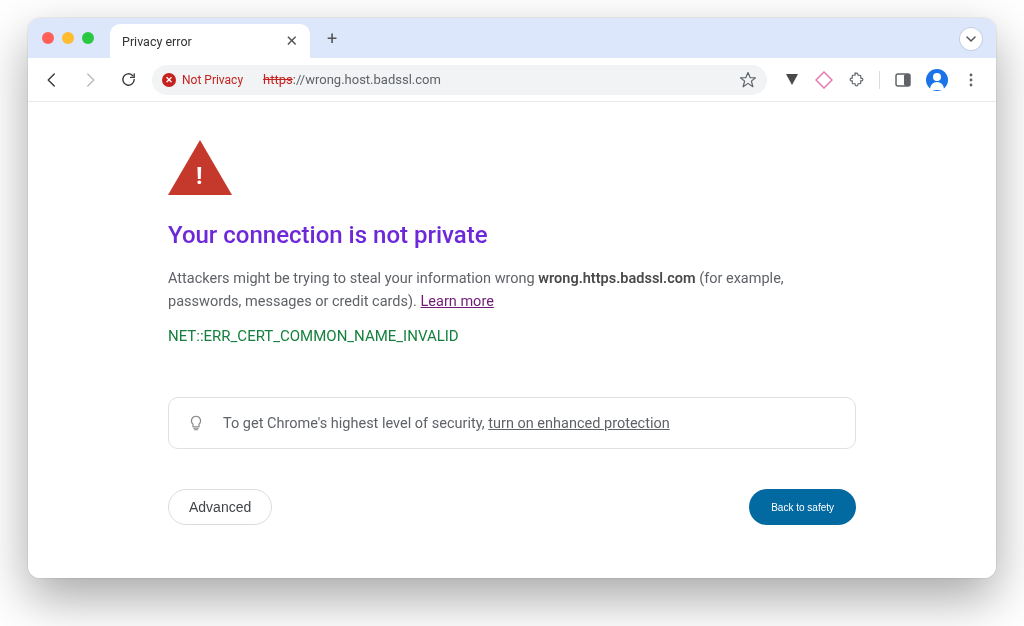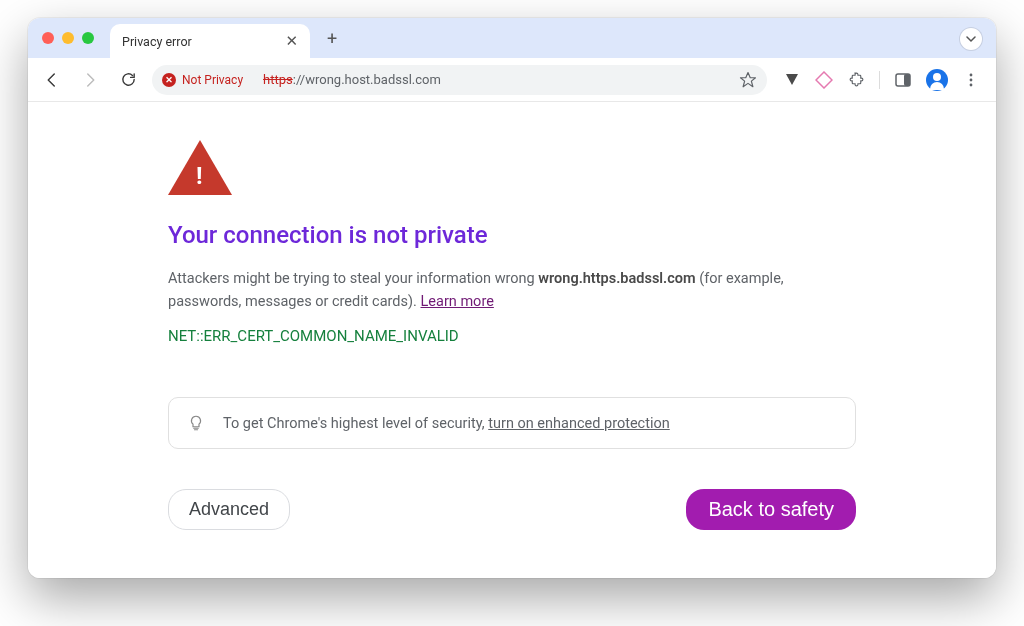--- a/index.html
+++ b/index.html
@@ -223,30 +223,30 @@
     .btn-row {
       display: flex;
       justify-content: space-between;
     }
     .btn-advanced {
       background: #fff;
       border: 1px solid #dadce0;
       color: #414549;
       padding: 9px 20px;
       border-radius: 18px;
-      font-size: 18px;
+      font-size: 14px;
       cursor: pointer;
     }
     .btn-safety {
-      background: #a21caf;
+      background: #0369a1;
       color: #fff;
       border: none;
       padding: 9px 22px;
       border-radius: 18px;
-      font-size: 20px;
+      font-size: 10px;
       cursor: pointer;
     }
     svg { display:block; }
   </style>
 </head>
 <body>
 
 <div class="browser-window">
 
   <div class="tab-strip">

